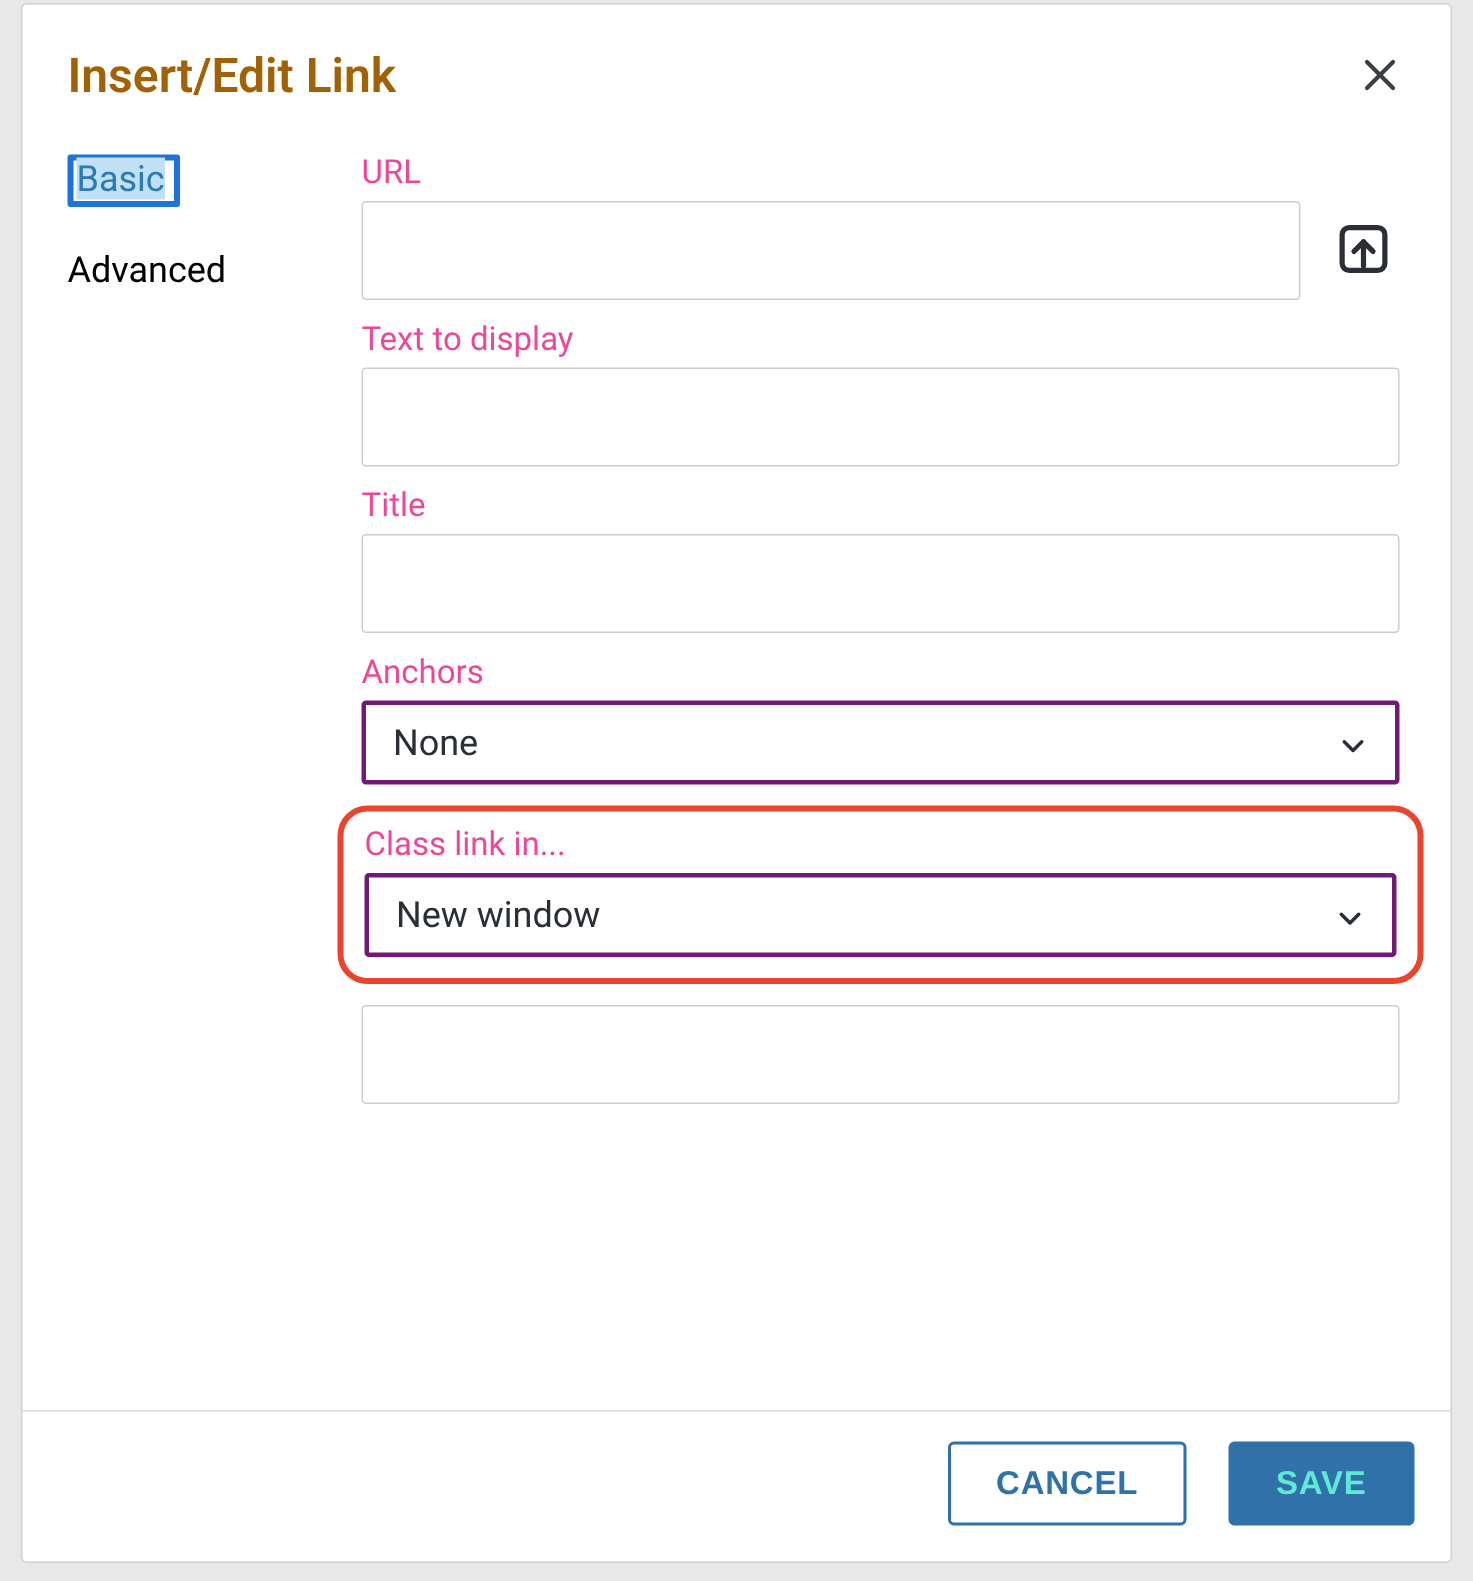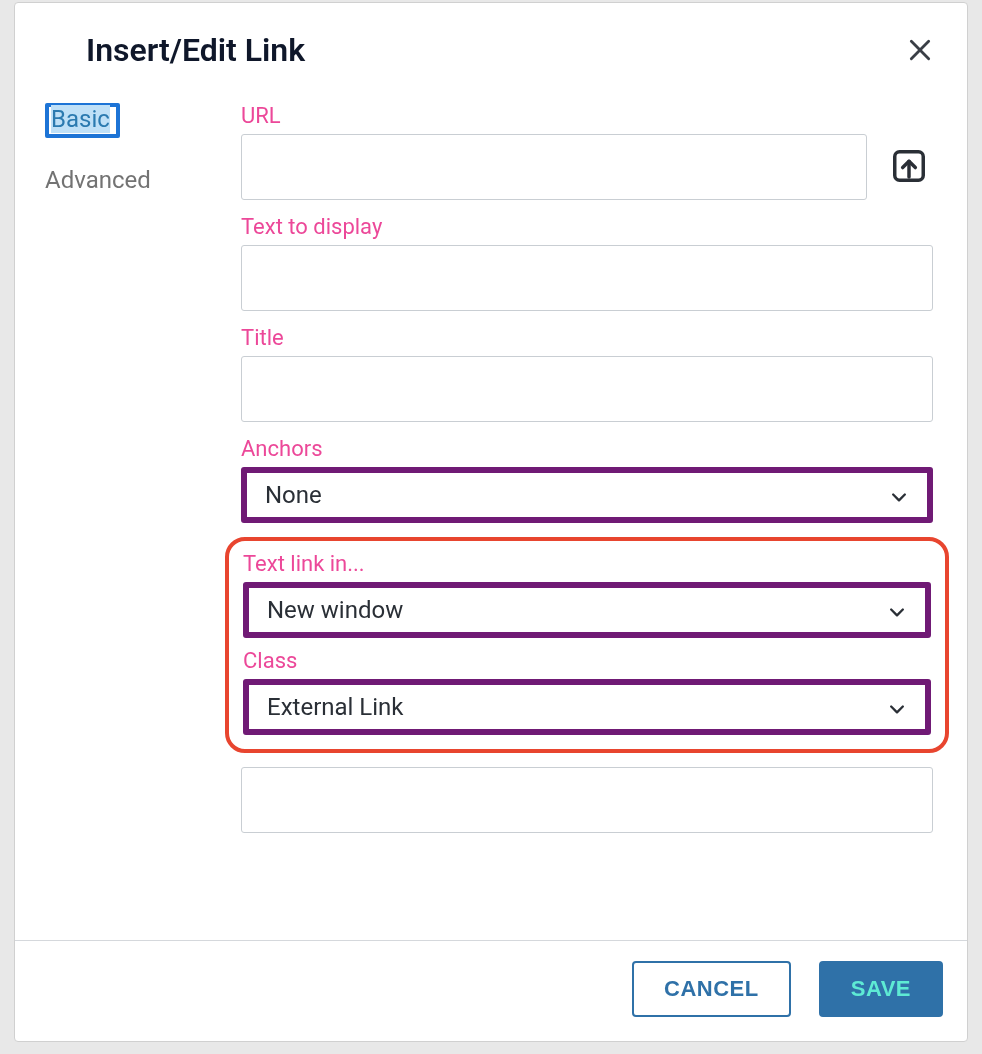--- a/index.html
+++ b/index.html
@@ -23,22 +23,21 @@
     }
     .dialog-header {
       display: flex;
       align-items: center;
       justify-content: space-between;
       padding: 28px 34px 8px 30px;
     }
     .dialog-title {
       font-size: 32px;
       font-weight: 600;
-      color: #0f172a;
-      margin-left: 41px;
+      color: #a16207;
     }
     .close-icon {
       width: 26px; height: 26px;
       color: #3a3f46;
       cursor: pointer;
     }
     .dialog-body {
       display: flex;
       gap: 46px;
       padding: 26px 30px 0 30px;
@@ -58,21 +57,21 @@
     .tab-active {
       color: #2b7ab0;
       border: 4px solid #1d74d6;
       padding: 0px 6px 2px 2px;
       display: inline-block;
       width: fit-content;
       border-radius: 2px;
       line-height: 1.05;
     }
     .tab-active span { background: #bfe0f7; }
-    .tab-inactive { color: #737373; }
+    .tab-inactive { color: #000000; }
     .form {
       flex: 1;
       display: flex;
       flex-direction: column;
       gap: 14px;
       position: relative;
       padding-right: 4px;
     }
     .field-label {
       font-size: 22px;
@@ -95,21 +94,21 @@
     .upload-btn {
       width: 48px; height: 48px;
       display: flex; align-items: center; justify-content: center;
       cursor: pointer;
       color: #2a2f36;
       margin-bottom: 8px;
     }
     .select {
       width: 100%;
       height: 56px;
-      border: 6px solid #701a75;
+      border: 3px solid #701a75;
       border-radius: 3px;
       background: #fff;
       display: flex;
       align-items: center;
       justify-content: space-between;
       padding: 0 18px;
       font-size: 24px;
       color: #2a2f36;
       cursor: pointer;
     }
@@ -209,41 +208,30 @@
           <span class="chevron">
             <svg viewBox="0 0 24 24" width="20" height="20" fill="none" stroke="currentColor" stroke-width="2.8" stroke-linecap="round" stroke-linejoin="round">
                 <polyline points="5,9 12,16 19,9"></polyline>
               </svg>
           </span>
         </div>
       </div>
 
       <div class="highlight-box">
         <div>
-          <label class="field-label">Text link in...</label>
+          <label class="field-label">Class link in...</label>
           <div class="select">
             <span>New window</span>
             <span class="chevron">
               <svg viewBox="0 0 24 24" width="20" height="20" fill="none" stroke="currentColor" stroke-width="2.8" stroke-linecap="round" stroke-linejoin="round">
                   <polyline points="5,9 12,16 19,9"></polyline>
                 </svg>
             </span>
           </div>
         </div>
-        <div>
-          <label class="field-label">Class</label>
-          <div class="select">
-            <span>External Link</span>
-            <span class="chevron">
-              <svg viewBox="0 0 24 24" width="20" height="20" fill="none" stroke="currentColor" stroke-width="2.8" stroke-linecap="round" stroke-linejoin="round">
-                  <polyline points="5,9 12,16 19,9"></polyline>
-                </svg>
-            </span>
-          </div>
-        </div>
       </div>
 
       <div>
         <input class="text-input" type="text" value="" style="">
       </div>
 
     </div>
   </div>
 
   <div class="dialog-footer">

